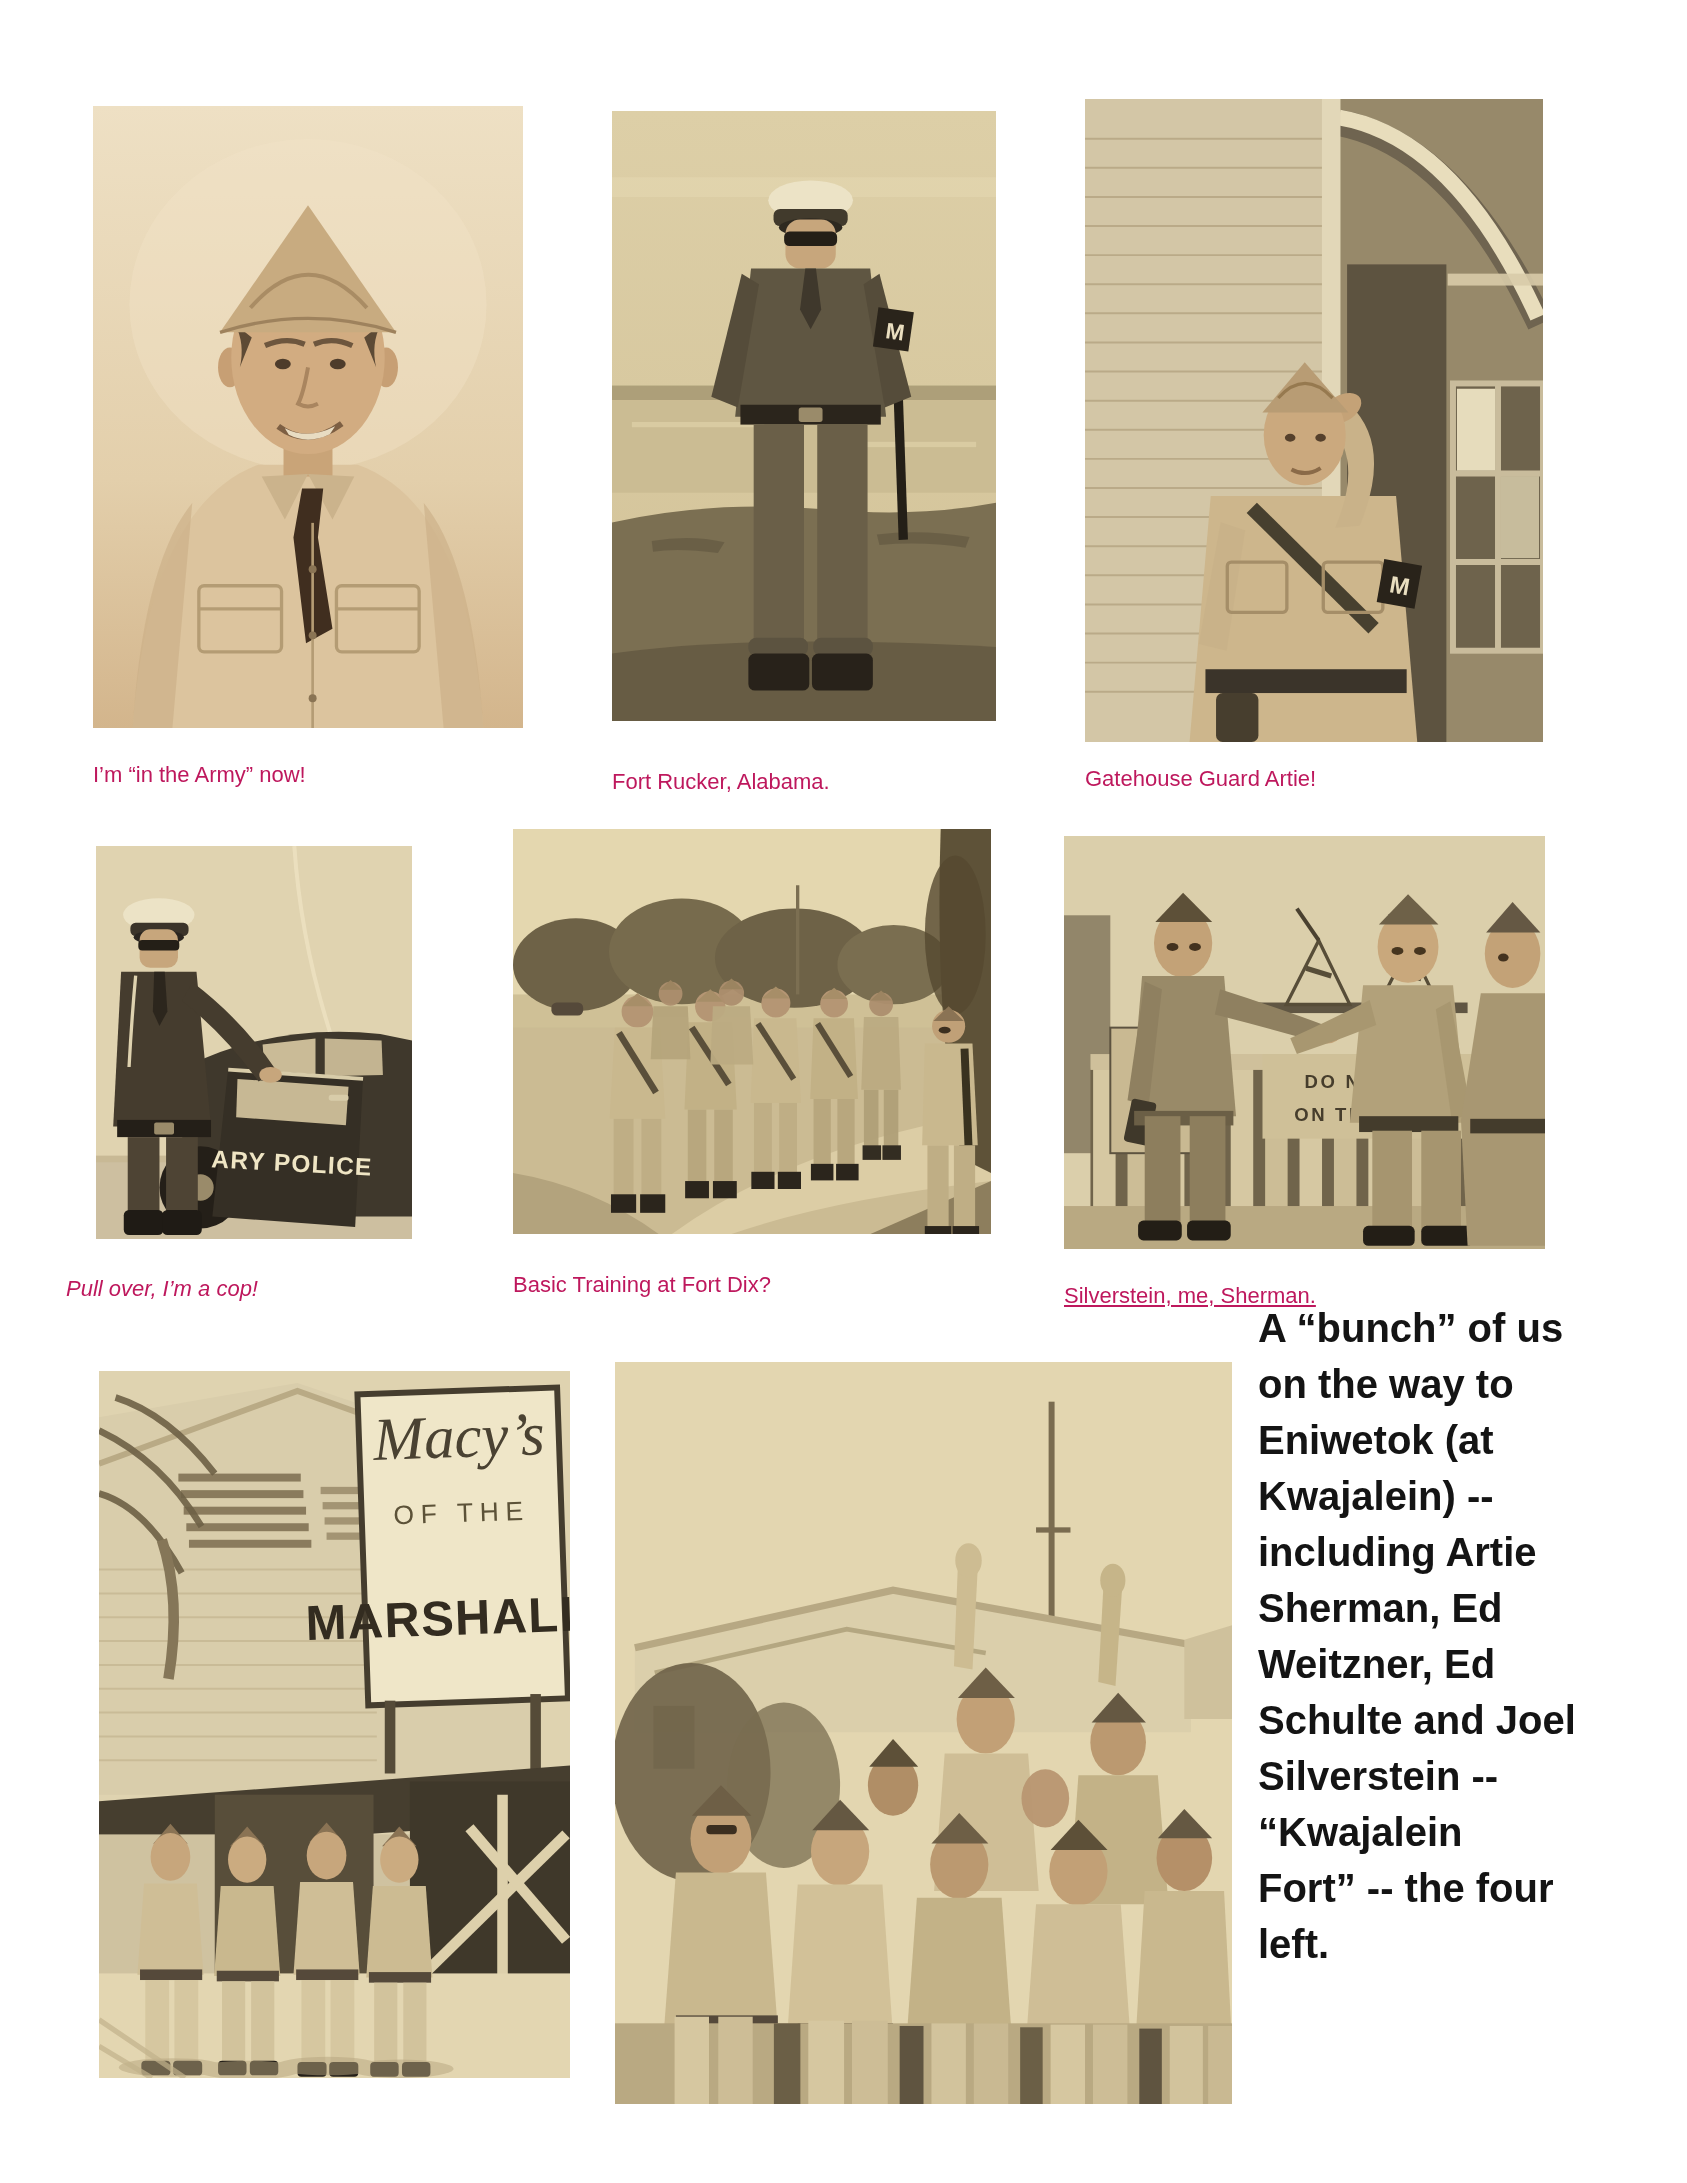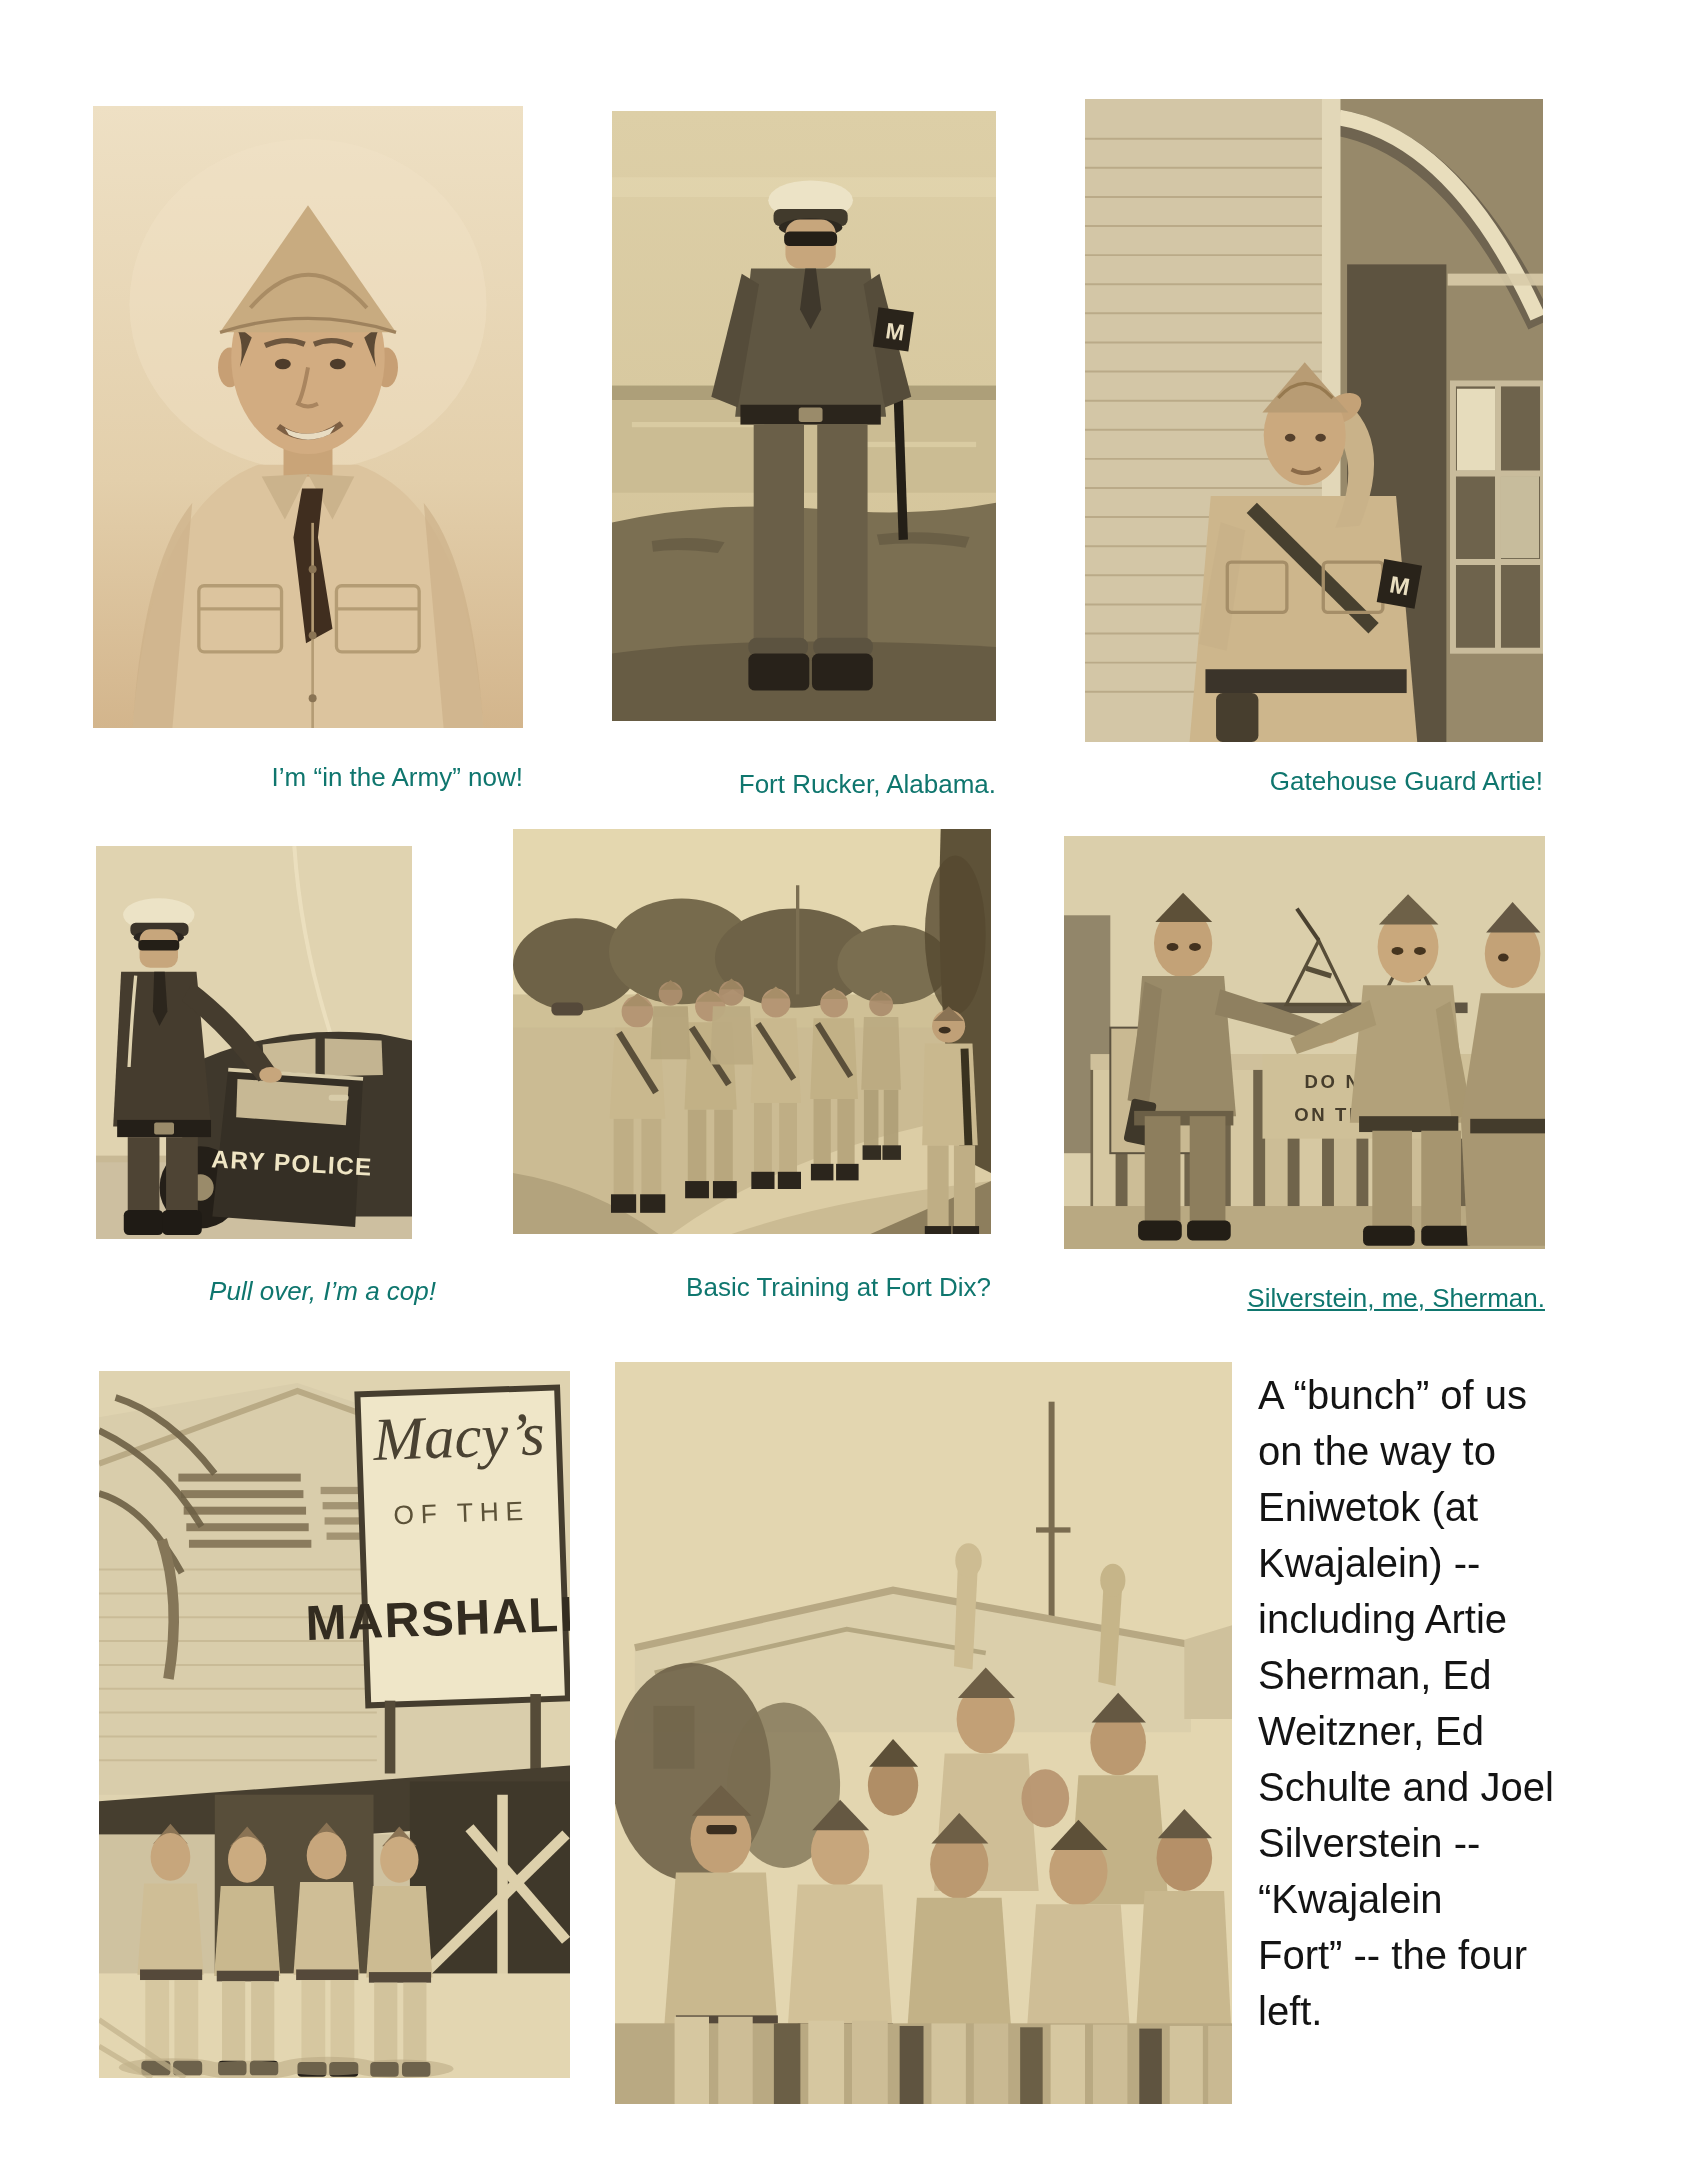--- a/index.html
+++ b/index.html
@@ -1,20 +1,20 @@
 <!DOCTYPE html>
 <html style="font-size:10.6px"><head>
 <meta charset="utf-8">
 <style>
   html,body{margin:0;padding:0;background:#ffffff;}
   body{width:1687px;height:2183px;position:relative;font-family:"Liberation Sans",sans-serif;color:#151515;}
   .page{position:absolute;inset:0;background:#ffffff;}
   .photo{position:absolute;overflow:hidden;background:#dccaa4;}
   .photo svg{display:block;width:100%;height:100%;}
-  .caption{position:absolute;text-align:right;font-size:26px;line-height:1.2;color:#0f766e;}
+  .caption{position:absolute;text-align:left;font-size:22px;line-height:1.2;color:#be185d;}
   .story{position:absolute;font-size:40px;line-height:56px;color:#141414;}
   .story div{white-space:nowrap;}
 </style>
 </head>
 <body>
 
 <div class="page">
 
   <div class="photo" style="left:93px;top:106px;width:430px;height:622px;">
     <svg viewBox="0 0 650 940" preserveAspectRatio="none">
@@ -543,21 +543,21 @@
         <rect x="612" y="1006" width="34" height="116" fill="#6b5f46"></rect>
         <rect x="658" y="1002" width="52" height="120" fill="#d6c7a0"></rect>
           <rect x="722" y="1002" width="52" height="120" fill="#cdbd96"></rect>
         <rect x="792" y="1008" width="34" height="114" fill="#5f5440"></rect>
         <rect x="838" y="1004" width="50" height="118" fill="#d2c39c"></rect>
           <rect x="896" y="1004" width="36" height="118" fill="#c9b992"></rect>
       </g>
     </svg>
   </div>
 
-  <div class="story" style="left:1258px;top:1367px;width:370px;">
+  <div class="story" style="left:1258px;top:1300px;width:370px;font-weight:bold;">
     <div>A “bunch” of us</div>
     <div>on the way to</div>
     <div>Eniwetok (at</div>
     <div>Kwajalein) --</div>
     <div>including Artie</div>
     <div>Sherman, Ed</div>
     <div>Weitzner, Ed</div>
     <div>Schulte and Joel</div>
     <div>Silverstein --</div>
     <div>“Kwajalein</div>

